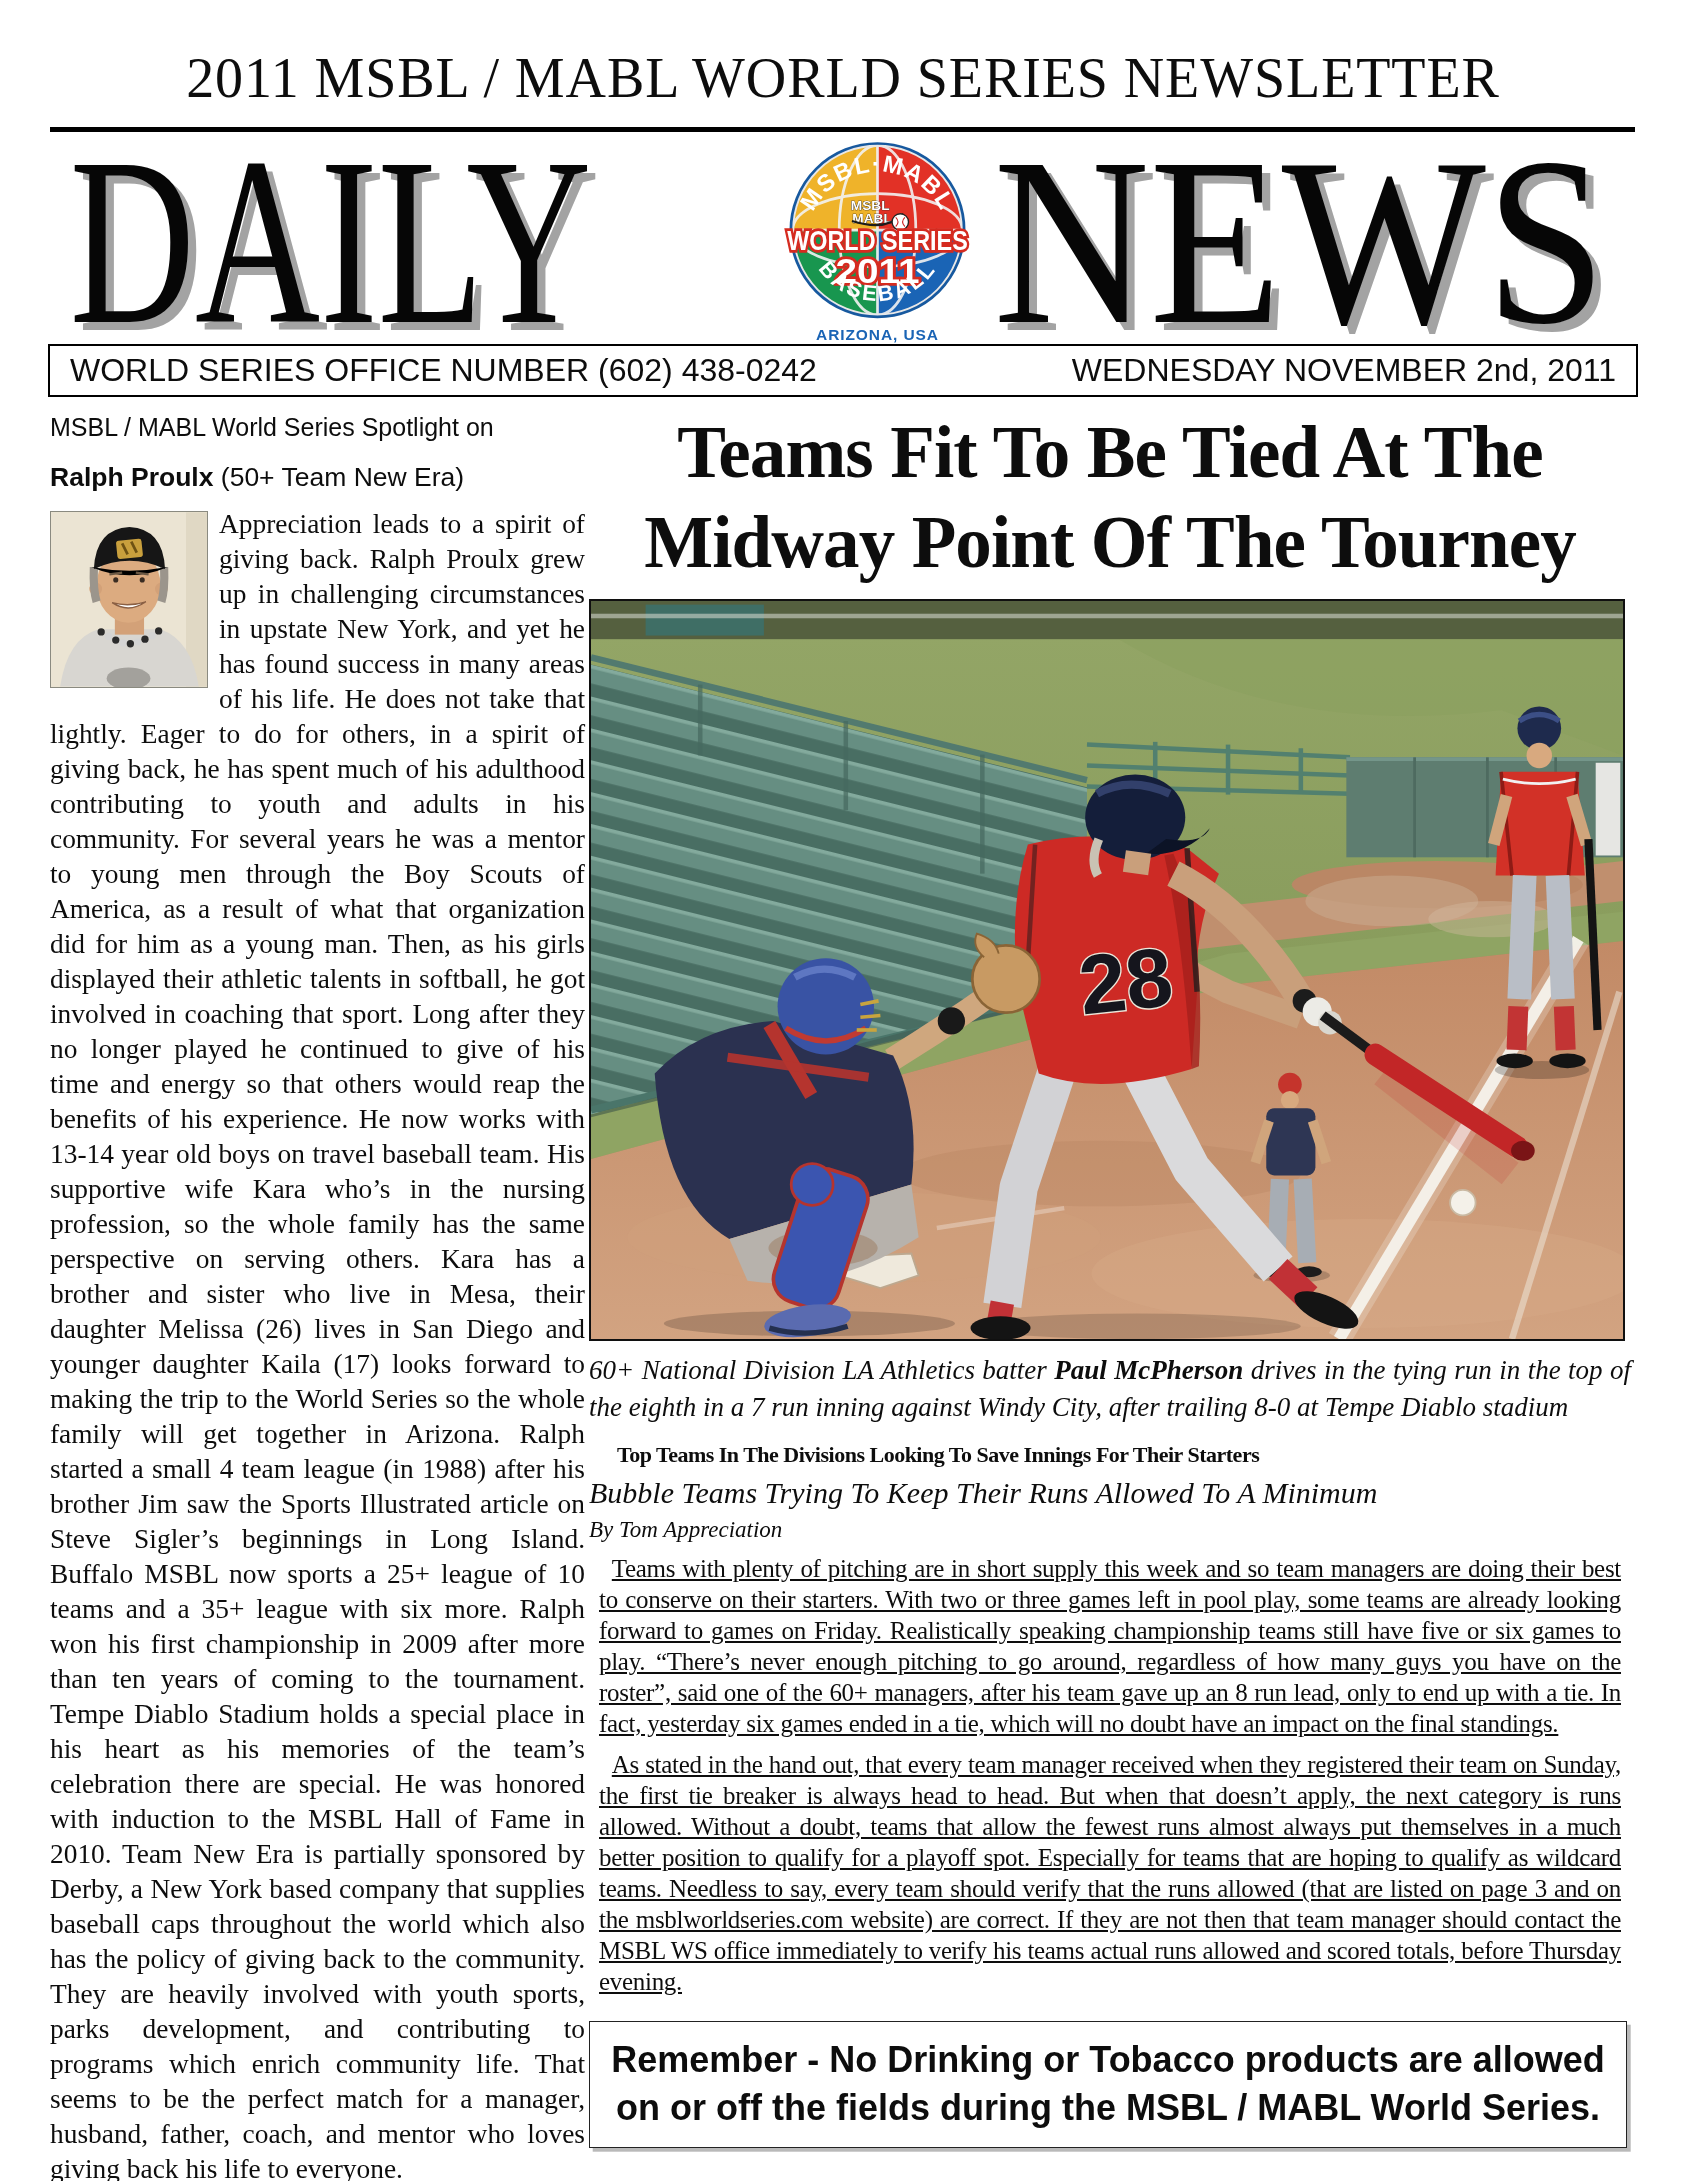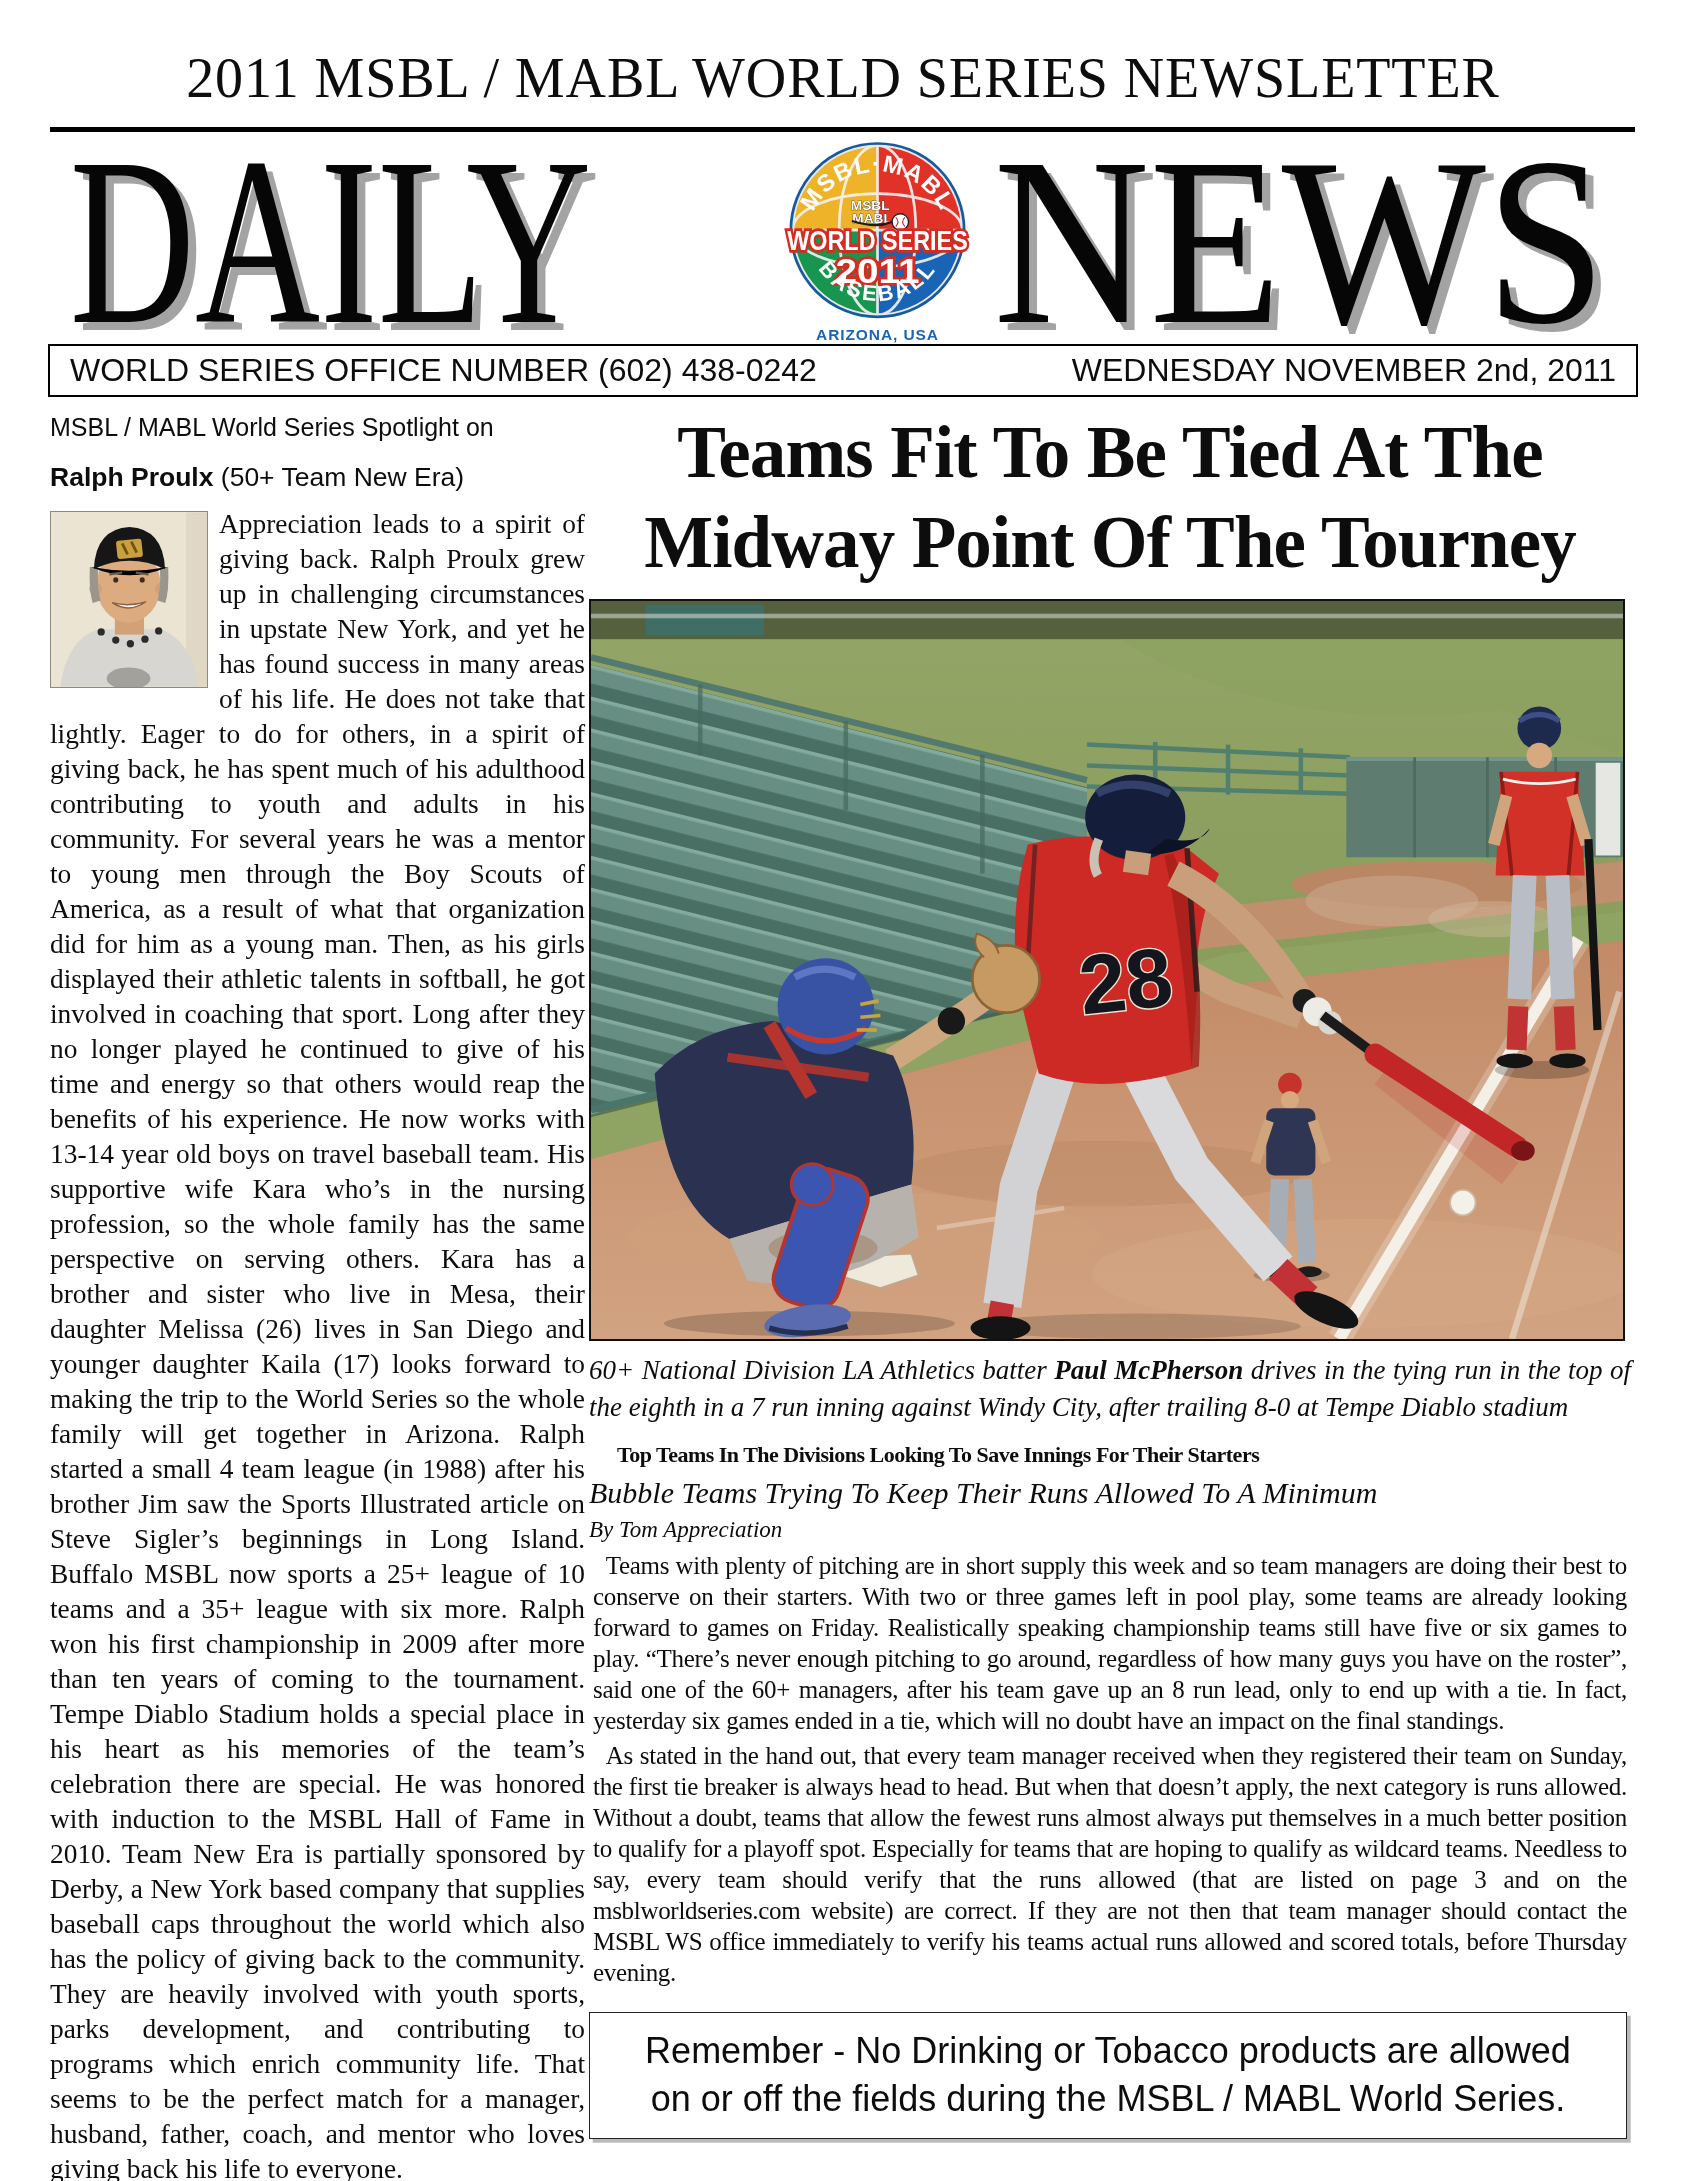--- a/index.html
+++ b/index.html
@@ -24,23 +24,23 @@
   #right-col{left:589px;top:408px;width:1042px;}
   .headline{font-weight:bold;font-size:73px;line-height:90px;text-align:center;white-space:pre-line;letter-spacing:-0.9px;}
   .photo-frame{margin-top:11px;width:1036px;height:742px;border:2.7px solid #101010;box-sizing:border-box;overflow:hidden;}
   .photo-frame svg{display:block;width:100%;height:100%;}
   .caption{margin-top:11px;font-style:italic;font-size:27px;line-height:37px;text-align:justify;}
   .caption b{font-weight:bold;}
   .art-head{margin-top:16.4px;font-weight:bold;font-size:22px;letter-spacing:-0.5px;white-space:nowrap;margin-left:28px;}
   .art-sub{font-style:italic;font-size:30px;margin-top:7.3px;}
   .art-by{font-style:italic;font-size:23px;margin-top:7.3px;}
   .art-body{margin-top:7.3px;font-size:25px;line-height:31px;text-align:justify;letter-spacing:-0.3px;}
-  .art-body p{margin:4px;text-indent:12.8px;}
+  .art-body p{margin:10px;text-indent:12.8px;text-decoration:underline;}
   .notice{margin-top:24px;width:1038px;box-sizing:border-box;border:1.8px solid #222;box-shadow:3.7px 3.7px 0 #b9b9b9;
-    text-align:center;font-family:"Liberation Sans",sans-serif;font-weight:normal;font-size:36px;line-height:48px;
+    text-align:center;font-family:"Liberation Sans",sans-serif;font-weight:bold;font-size:36px;line-height:48px;
     padding:13.7px 9.1px 15.5px;white-space:pre-line;}
 </style>
 </head>
 <body>
 
 <div class="abs" id="nl-title">2011 MSBL / MABL WORLD SERIES NEWSLETTER</div>
 <div class="abs" id="top-rule"></div>
 
 <svg class="abs" id="masthead" width="1585" height="217" viewBox="0 0 1735 238">
   <text x="29" y="216" fill="#a3a3a3" textLength="572" lengthAdjust="spacingAndGlyphs">DAILY</text>

